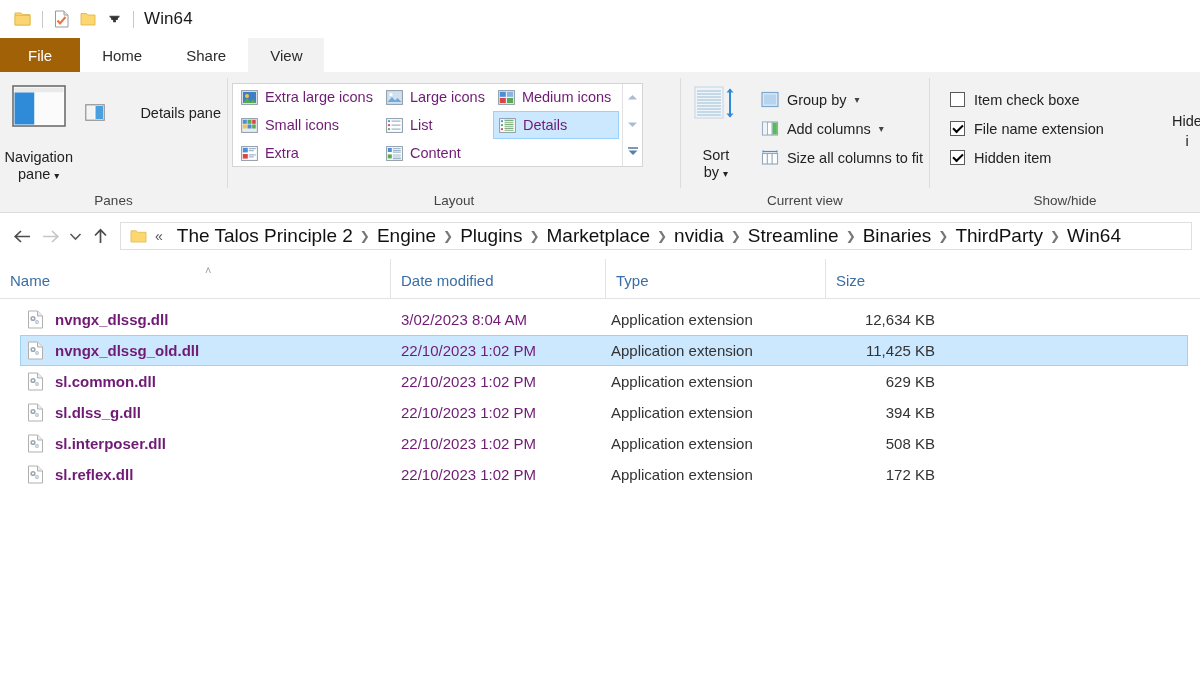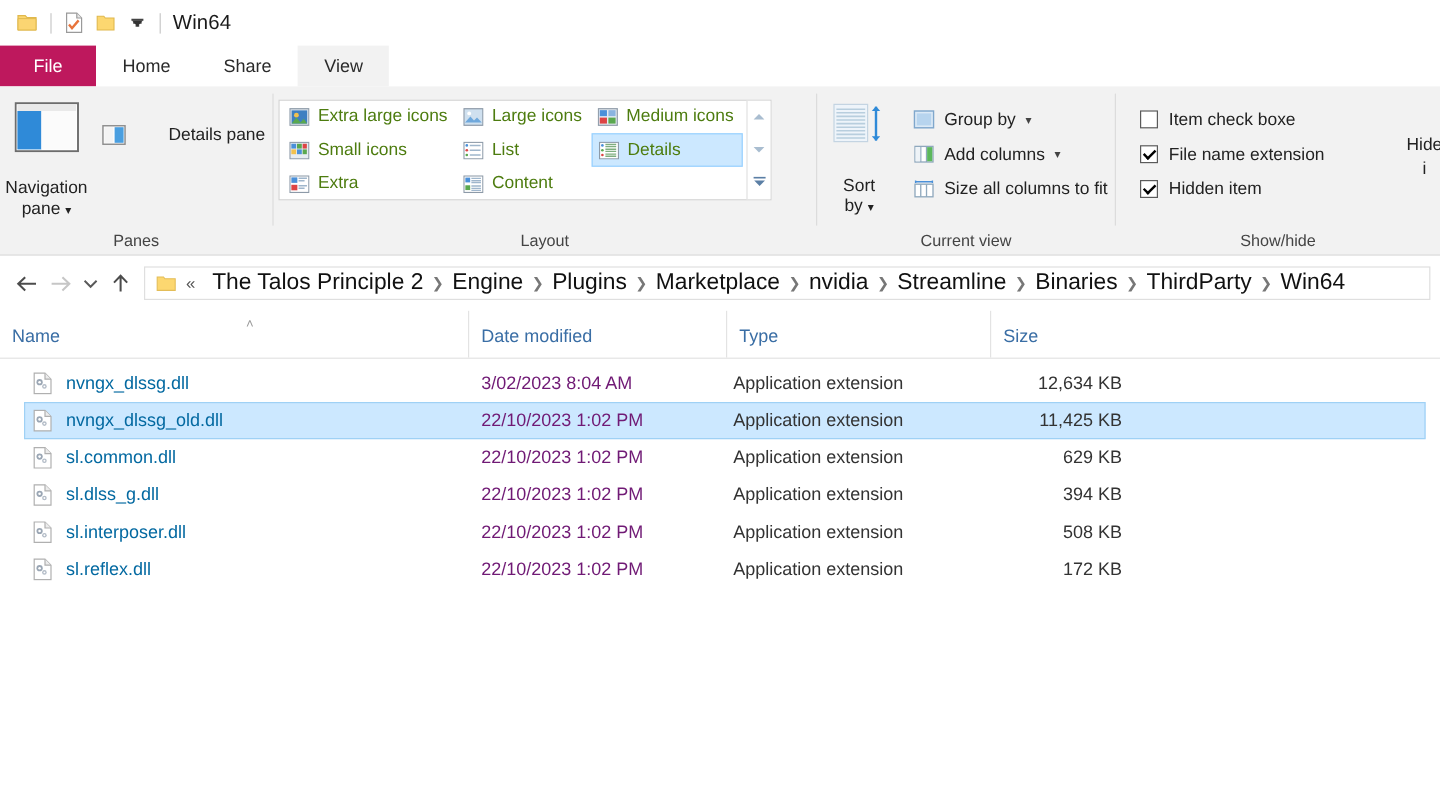--- a/index.html
+++ b/index.html
@@ -27,21 +27,21 @@
   
   .tabstrip {
     height: 34px; display:flex; align-items:flex-end;
     background:#fff; position:relative;
   }
   .tab {
     height: 34px; display:flex; align-items:center; justify-content:center;
     font-size: 15px; color:#2b2b2b; padding: 0 22px; cursor:default;
     background: #fff;
   }
-  .tab.file { background:#be185d; color:#fff; padding:0 28px; font-size:15px; }
+  .tab.file { background:#a16207; color:#fff; padding:0 28px; font-size:15px; }
   .tab.active { background:#f2f2f2; }
 
   
   .ribbon {
     height: 141px; background: #f2f2f2; border-bottom: 1px solid #dcdcdc;
     display:flex; align-items:stretch; position:relative;
   }
   .rgroup { display:flex; flex-direction:column; position:relative; }
   .rgroup-body { flex:1; display:flex; align-items:flex-start; padding-top:11px; }
   .rgroup-label {
@@ -67,21 +67,21 @@
   .gallery {
     background:#fff; border:1px solid #d4d4d4; display:flex;
     margin-left:4px; height:84px;
   }
   .gallery-items {
     display:grid; grid-template-columns: repeat(3, auto); grid-auto-rows: 28px;
     align-content:center; padding: 0 3px;
   }
   .gitem {
     display:flex; align-items:center; gap:7px; padding: 0 8px 0 5px; height:28px;
-    font-size:14.5px; color:#4d7c0f; cursor:default; white-space:nowrap;
+    font-size:14.5px; color:#701a75; cursor:default; white-space:nowrap;
   }
   .gitem.selected { background:#cce8ff; border:1px solid #99d1ff; }
   .gscroll {
     width:20px; border-left:1px solid #e2e2e2; display:flex; flex-direction:column;
     justify-content:space-around; align-items:center; background:#fff;
   }
   .gscroll div { width:20px; height:26px; display:flex; align-items:center; justify-content:center; cursor:default; }
 
   
   .cbrow { display:flex; align-items:center; gap:9px; height:29px; font-size:14.5px; color:#222; cursor:default;padding-left:10px; }
@@ -126,21 +126,21 @@
   }
 
   
   .filelist { padding-top:5px; }
   .frow {
     height:31px; display:flex; align-items:center; margin: 0 12px 0 20px;
     border:1px solid transparent; cursor:default;
   }
   .frow.selected { background:#cce8ff; border-color:#9fd1f5; }
   .c-name { width:380px; display:flex; align-items:center; gap:11px; padding-left:6px; }
-  .c-name .nm { font-size:15px; color:#0369a1; white-space:nowrap; }
+  .c-name .nm { font-size:15px; color:#701a75; white-space:nowrap;font-weight:bold; }
   .c-date { width:210px; font-size:15px; color:#701a75; }
   .c-type { width:212px; font-size:15px; color:#333; }
   .c-size { width:112px; font-size:15px; color:#333; text-align:right; }
 
   svg { display:block; }
 </style>
 </head>
 <body>
 
 <div class="window">

